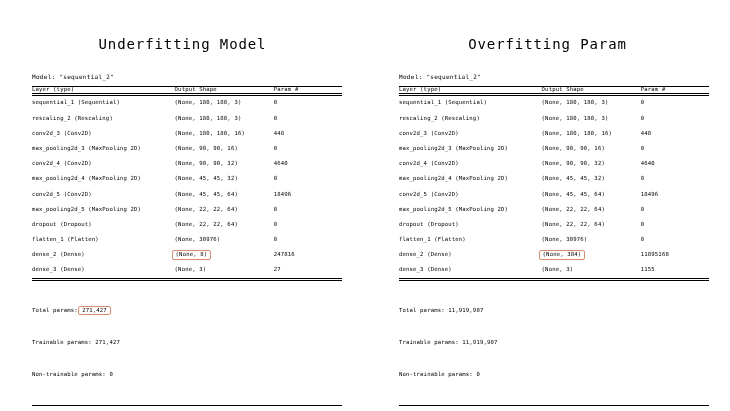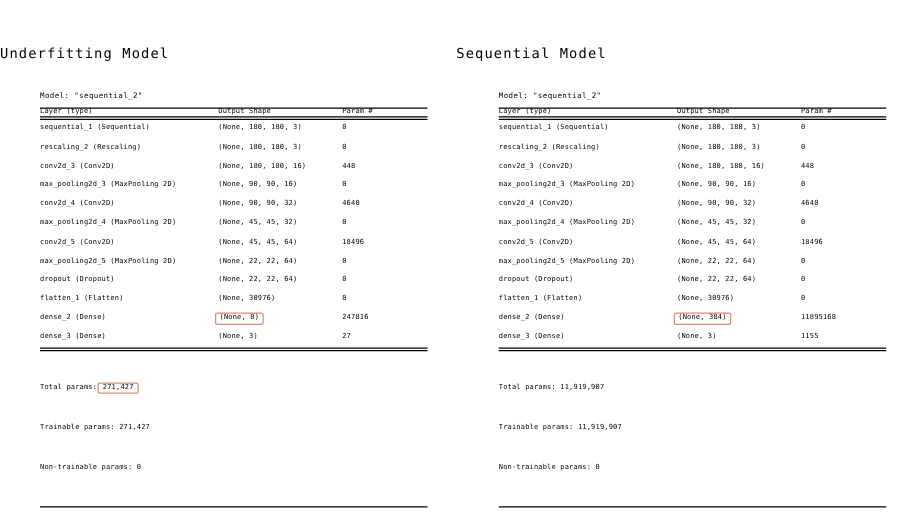--- a/index.html
+++ b/index.html
@@ -23,23 +23,23 @@
     box-sizing: border-box;
   }
   .panel-left { left: 0; }
   .panel-right { left: 365px; }
 
   .panel-title {
     position: absolute;
     top: 36px;
     left: 0;
     width: 365px;
-    text-align: left;
+    text-align: center;
     font-family: "DejaVu Sans Mono", monospace;
-    font-size: 11px;
+    font-size: 14px;
     letter-spacing: 0.9px;
     color: #000;
   }
 
   .model-block {
     position: absolute;
     top: 74px;
     left: 32px;
     width: 310px;
     font-size: 5.6px;
@@ -216,21 +216,21 @@
     <div class="totals">
       <div><span>Total params: </span><span class="hl">271,427</span></div>
       <div>Trainable params: 271,427</div>
       <div>Non-trainable params: 0</div>
     </div>
     <div class="bottom-rule"></div>
   </div>
 </div>
 
 <div class="panel panel-right">
-  <div class="panel-title">Sequential Model</div>
+  <div class="panel-title">Overfitting Param</div>
   <div class="model-block">
     <div class="model-name">Model: "sequential_2"</div>
     <div class="rule"></div>
     <table class="summary">
       <colgroup>
           <col class="col-layer">
           <col class="col-shape">
           <col class="col-param">
         </colgroup>
       <tbody>

